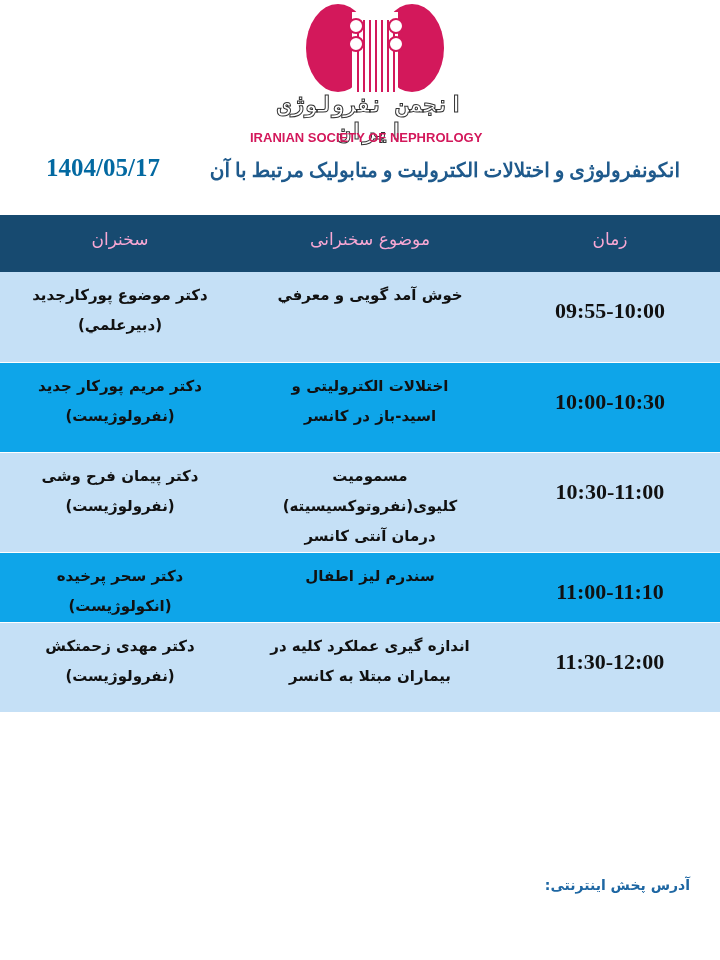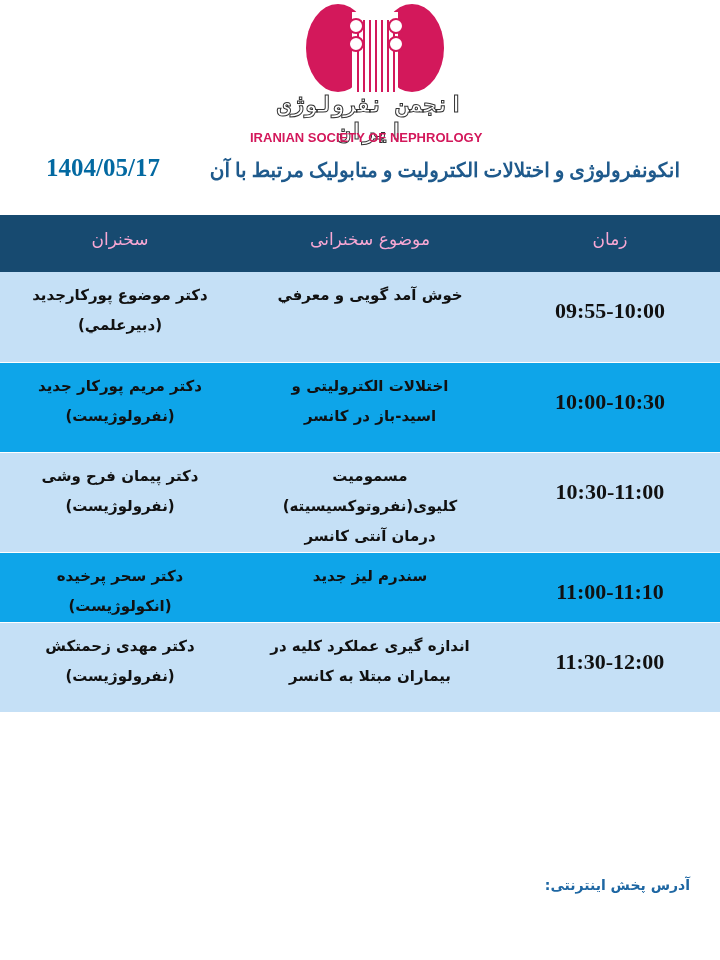--- a/index.html
+++ b/index.html
@@ -77,21 +77,21 @@
     <tr class="odd sep" style="height:96px">
       <td class="time">10:30-11:00</td>
       <td style="padding-left:40px;padding-right:40px">مسمومیت کلیوی(نفروتوکسیسیته) درمان آنتی کانسر</td>
       <td>
           <div>دکتر پیمان فرح وشی</div>
           <div>(نفرولوژیست)</div>
         </td>
     </tr>
     <tr class="even sep" style="height:64px">
       <td class="time">11:00-11:10</td>
-      <td>سندرم لیز جدید</td>
+      <td>سندرم لیز اطفال</td>
       <td>
           <div>دکتر سحر پرخیده</div>
           <div>(انکولوژیست)</div>
         </td>
     </tr>
     <tr class="odd sep" style="height:90px">
       <td class="time">11:30-12:00</td>
       <td style="padding-left:30px;padding-right:30px">اندازه گیری عملکرد کلیه در بیماران مبتلا به کانسر</td>
       <td>
           <div>دکتر مهدی زحمتکش</div>

